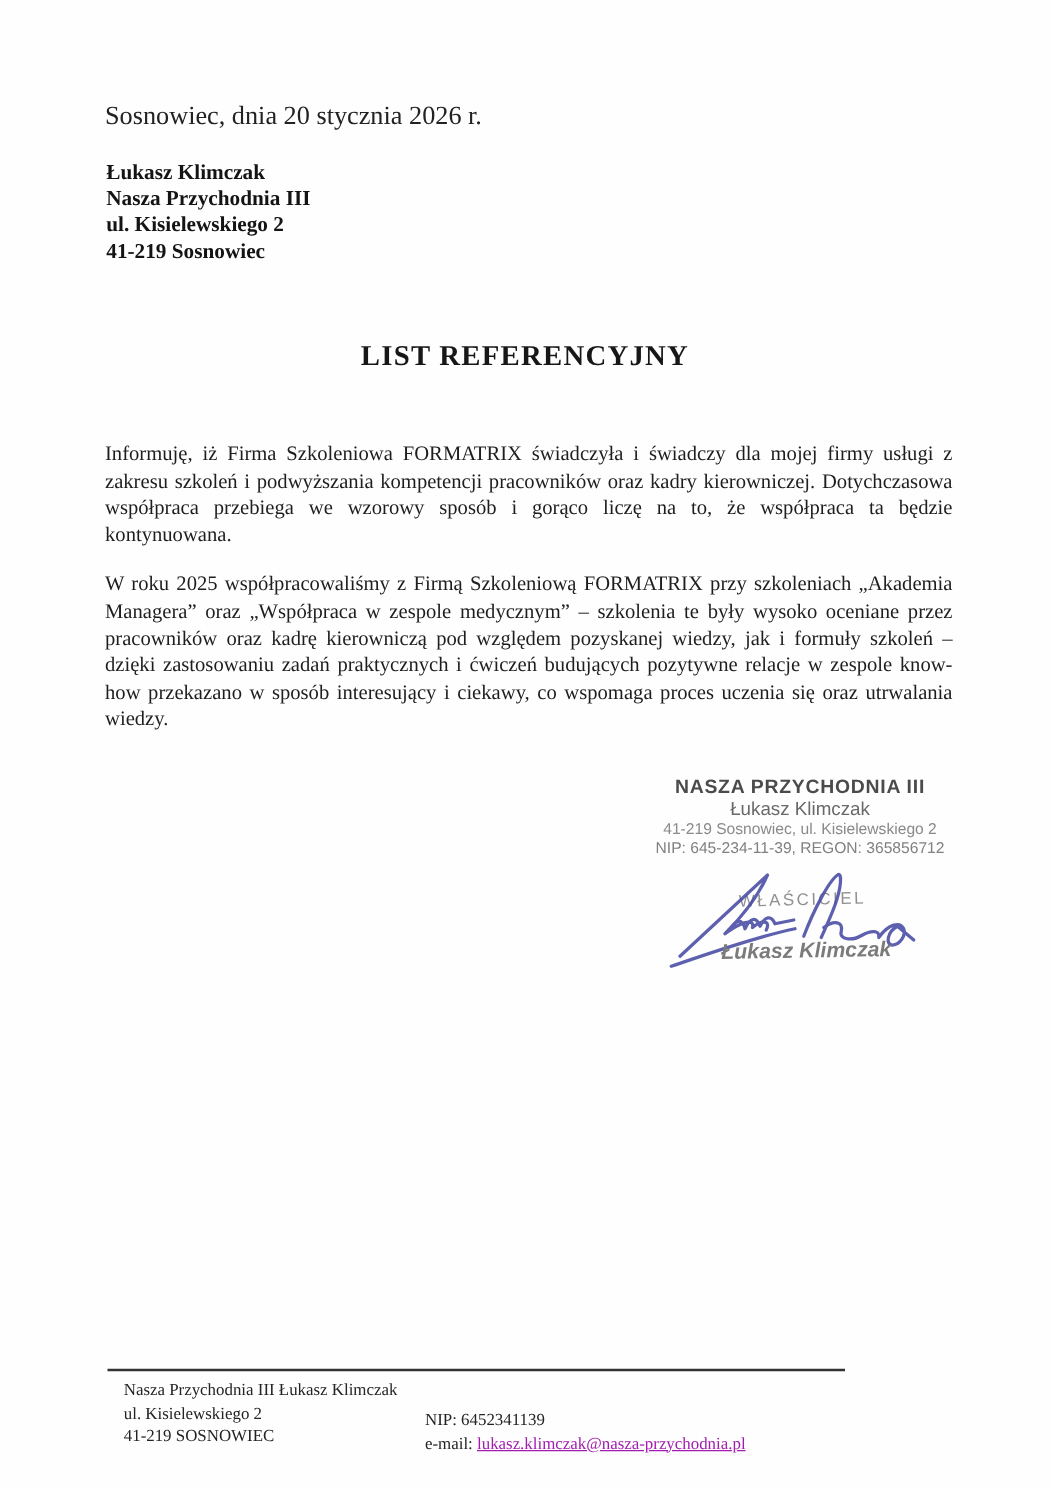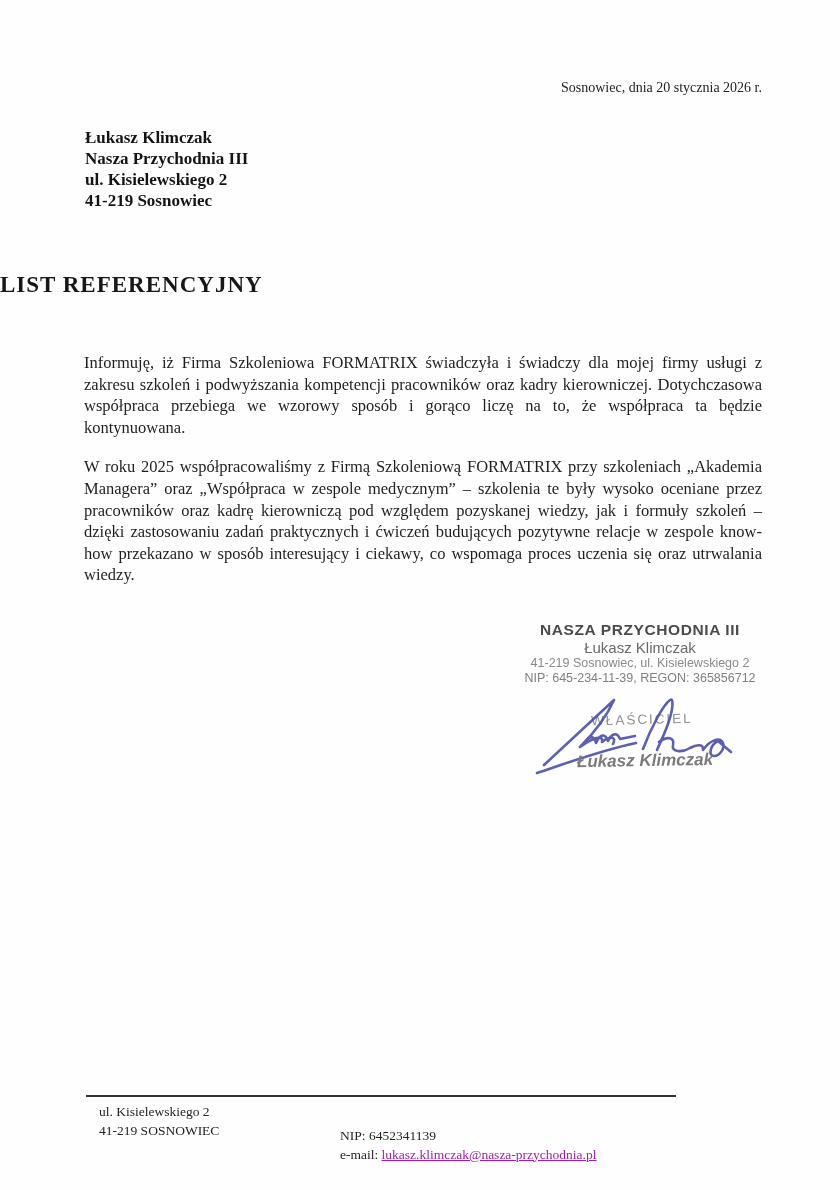--- a/index.html
+++ b/index.html
@@ -16,42 +16,43 @@
     font-family: "Liberation Serif", serif;
     color: #1f1f1f;
   }
 
   
   .date-line {
     position: absolute;
     top: 80px;
     left: 84px;
     width: 678px;
-    text-align: right;
-    font-size: 14px;
+    text-align: left;
+    font-size: 21px;
     color: #222;
   }
 
   
   .sender-block {
     position: absolute;
     top: 127px;
     left: 85px;
     font-weight: bold;
     font-size: 17px;
     line-height: 21px;
     color: #141414;
   }
 
   
   .letter-title {
     position: absolute;
     top: 272px;
     left: 0;
     width: 840px;
+    text-align: center;
     font-size: 23px;
     font-weight: bold;
     letter-spacing: 1px;
     color: #171717;
   }
 
   
   .body-text {
     position: absolute;
     top: 340px;
@@ -195,20 +196,21 @@
       <path d="M111,56 C119,35 131,12 138,7 C142,4 141,17 136,31 C132,42 128,50 125,57"></path>
       <path d="M127,49 c8,-6 16,-5 14,3 c-2,7 9,8 17,3 c7,-4 14,-4 13,2 c8,-11 17,-13 20,-7 c2,5 -3,13 -9,13 c-6,0 -4,-11 4,-15 l13,11"></path>
     </g>
   </svg>
 
   <div class="signature-name-stamp">Łukasz Klimczak</div>
 
   <div class="footer-divider"></div>
 
   <div class="footer-left">
+    <div>Nasza Przychodnia III Łukasz Klimczak</div>
     <div>ul. Kisielewskiego 2</div>
     <div>41-219 SOSNOWIEC</div>
   </div>
 
   <div class="footer-right">
     <div>NIP: 6452341139</div>
     <div>
       <span>e-mail:</span>
       <span class="footer-email-link">lukasz.klimczak@nasza-przychodnia.pl</span>
     </div>

